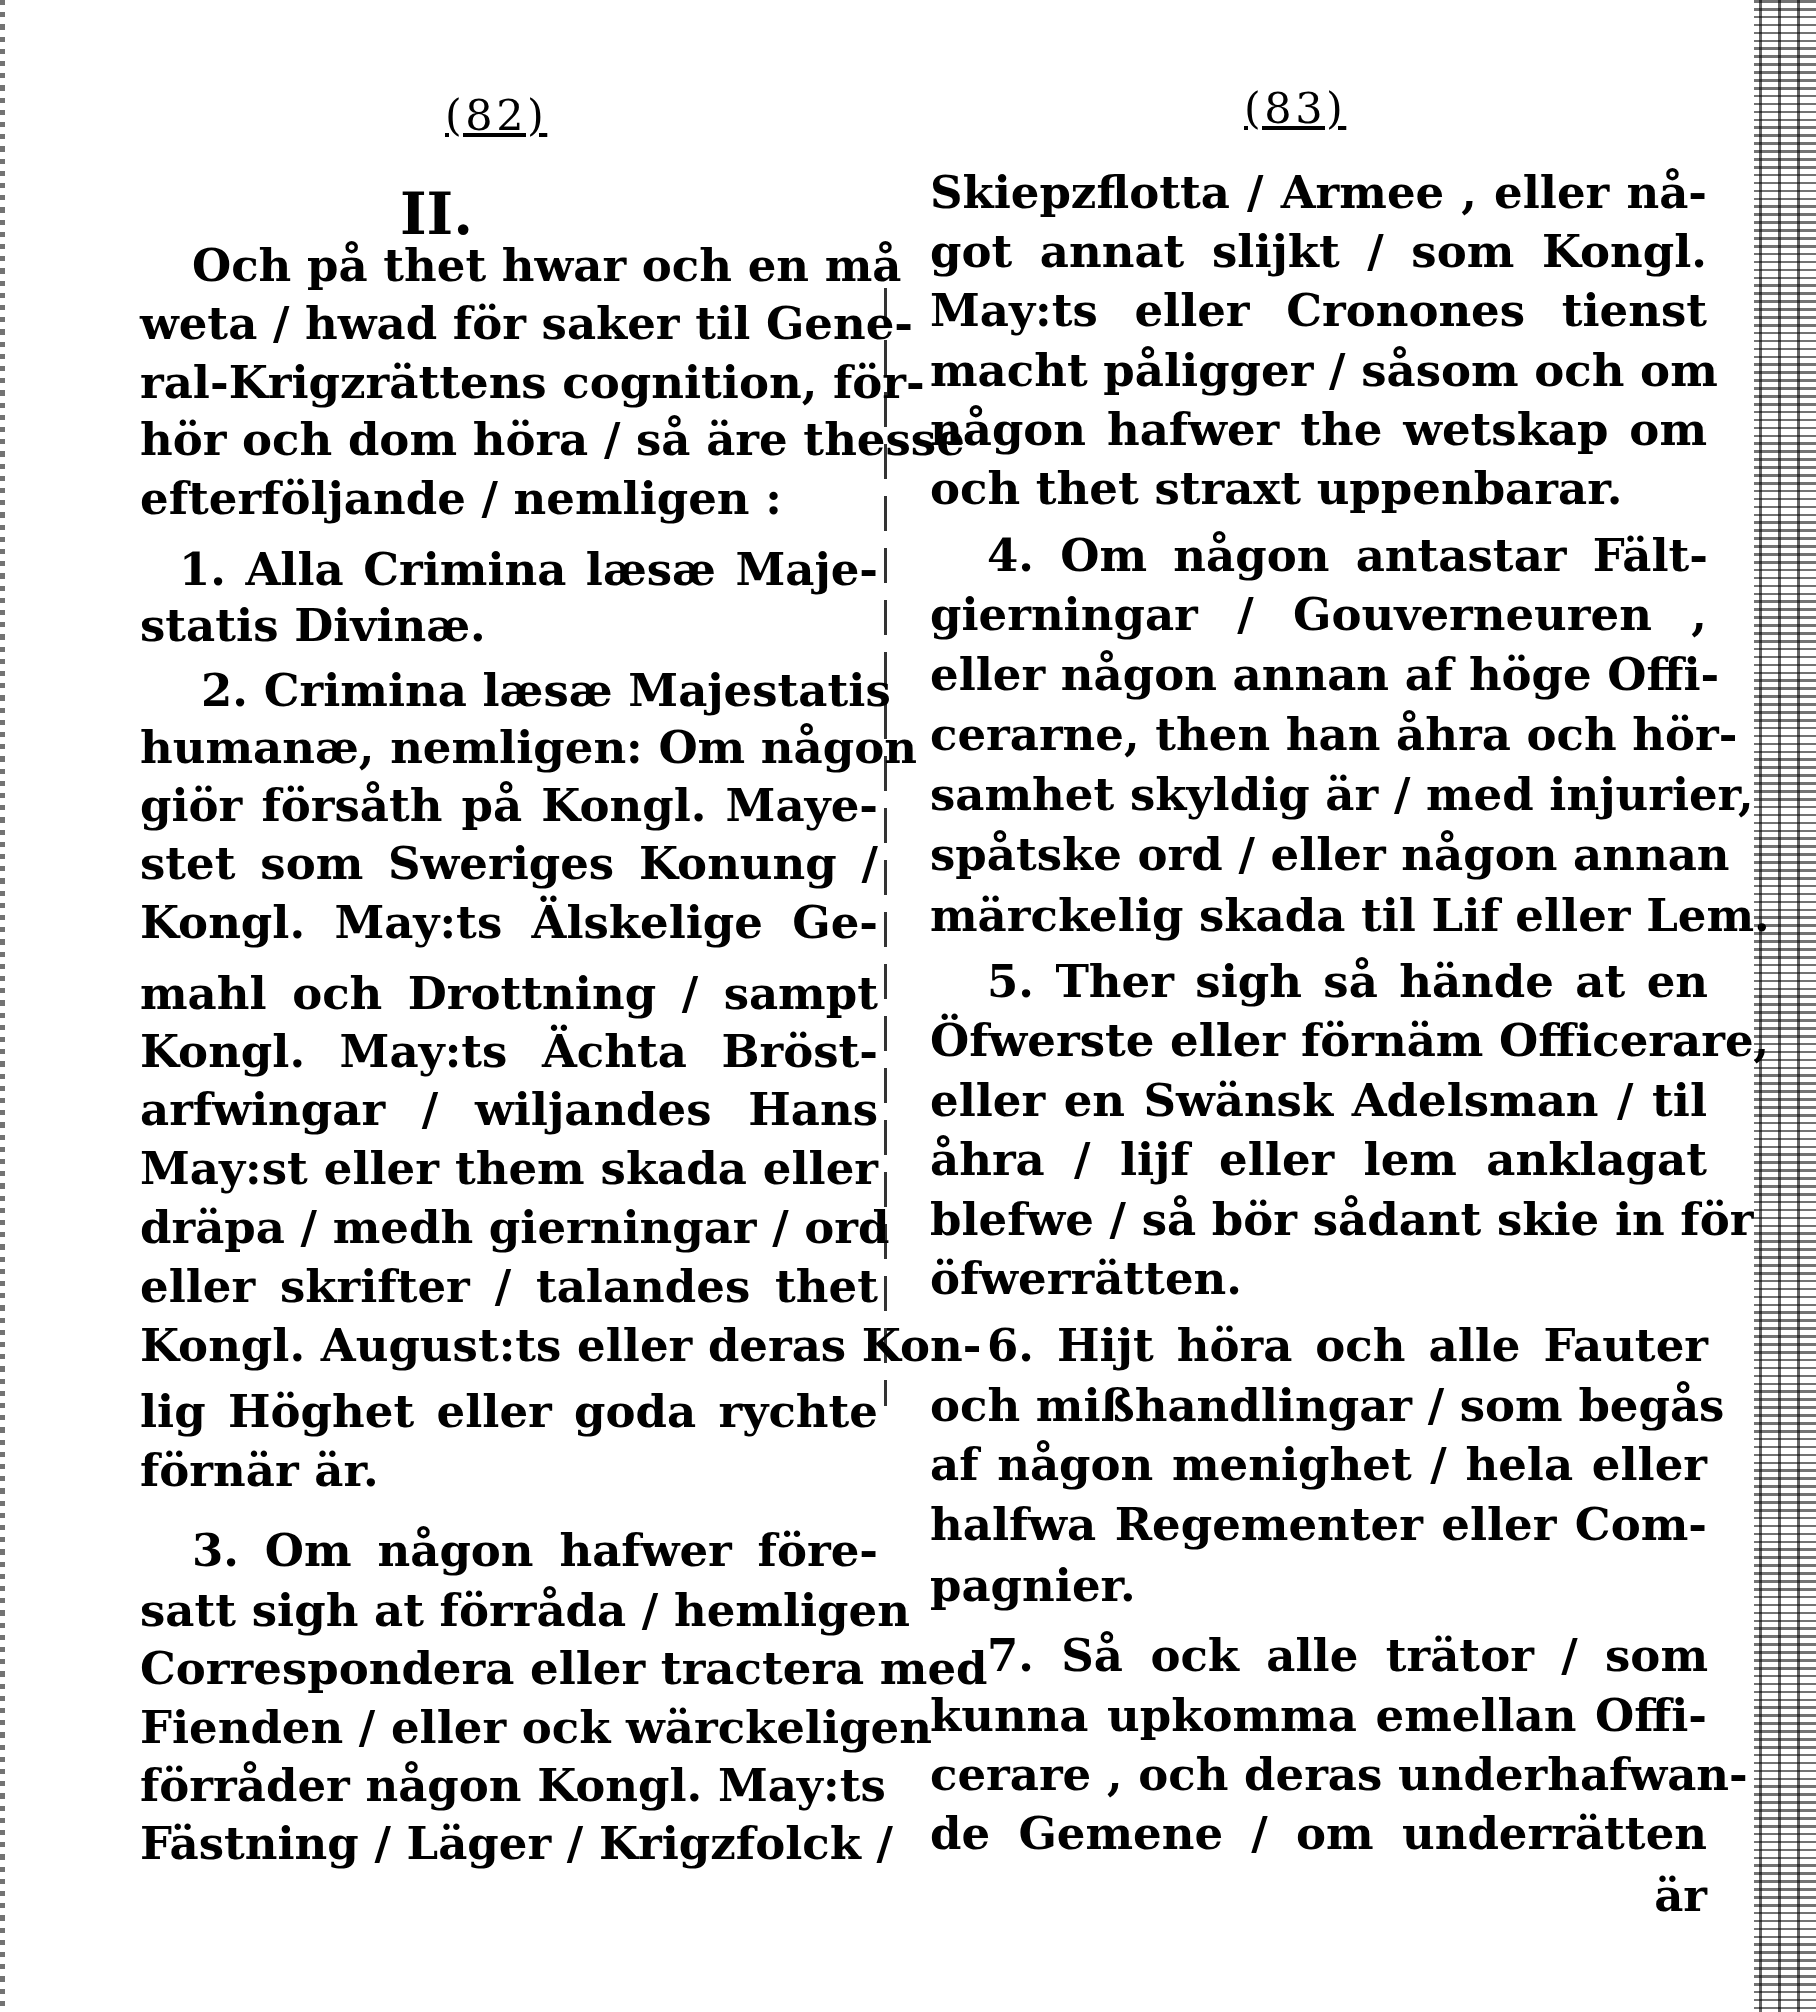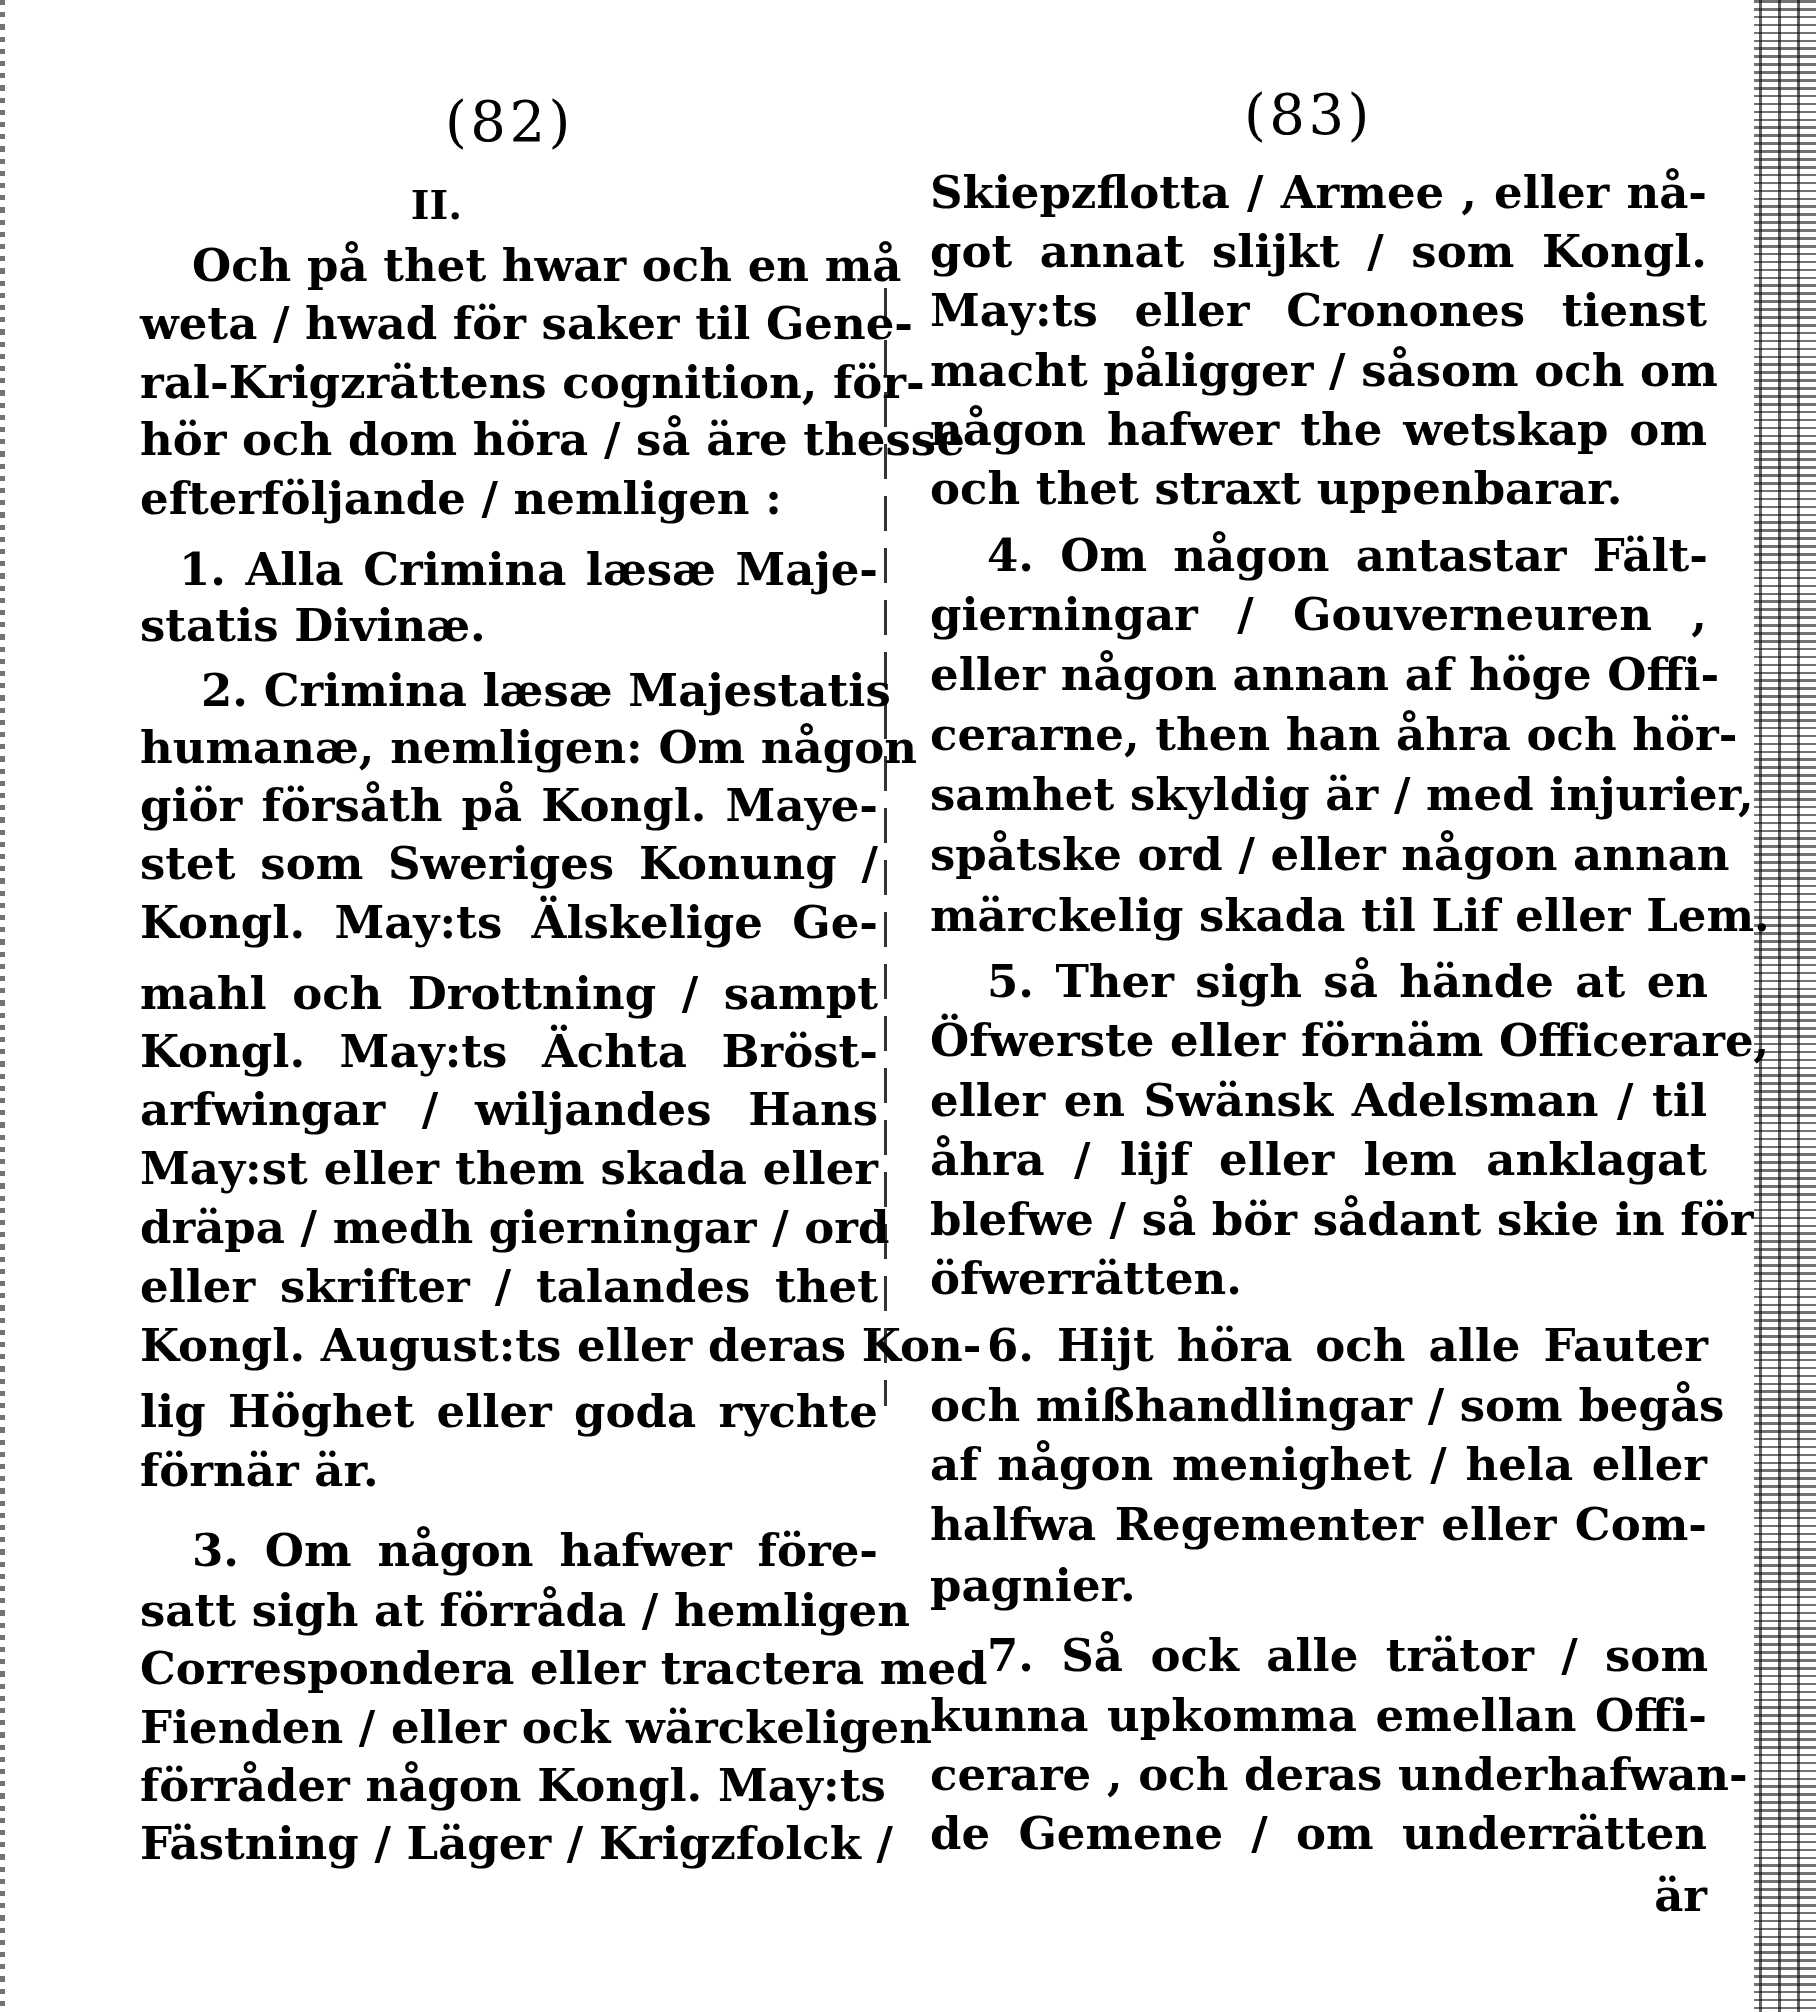--- a/index.html
+++ b/index.html
@@ -1,30 +1,30 @@
 <!DOCTYPE html>
 <html style="font-size:14px"><head>
   <meta charset="utf-8">
   <style>
     html, body { margin:0; padding:0; background:#ffffff; }
     body { width:1817px; height:2012px; position:relative; overflow:hidden; }
     .page { position:absolute; top:0; height:2012px; }
     .page-left { left:0; width:908px; }
     .page-right { left:908px; width:908px; }
     .folio {
-      position:absolute; font-family:"DejaVu Serif", serif; font-size:56px;
-      color:#000; letter-spacing:3.5px; line-height:1;
+      position:absolute; font-family:"DejaVu Serif", serif; font-size:43px;
+      color:#000; letter-spacing:3.5px; line-height:1;text-decoration:underline;
     }
     .line {
       position:absolute; white-space:nowrap;
       font-family:"DejaVu Serif", serif; font-weight:bold;
       font-size:45px; line-height:1; color:#000;
       text-align:justify; text-align-last:justify;
     }
-    .line.heading { text-align:right; text-align-last:center; font-size:40px; }
+    .line.heading { text-align:right; text-align-last:center; font-size:57px; }
     .line.last { text-align:right; text-align-last:left; }
     .line.right { text-align:right; text-align-last:right; }
     .binding-left {
       position:absolute; left:0; top:0; width:5.2px; height:2012px;
       background:repeating-linear-gradient(180deg,#000 0 5.2px,transparent 5.2px 12.2px);
       opacity:0.55;
     }
     .gutter-rule {
       position:absolute; left:884px; top:288px; width:2.6px; height:1118px;
       background:repeating-linear-gradient(180deg,#000 0 35px,transparent 35px 52px);

